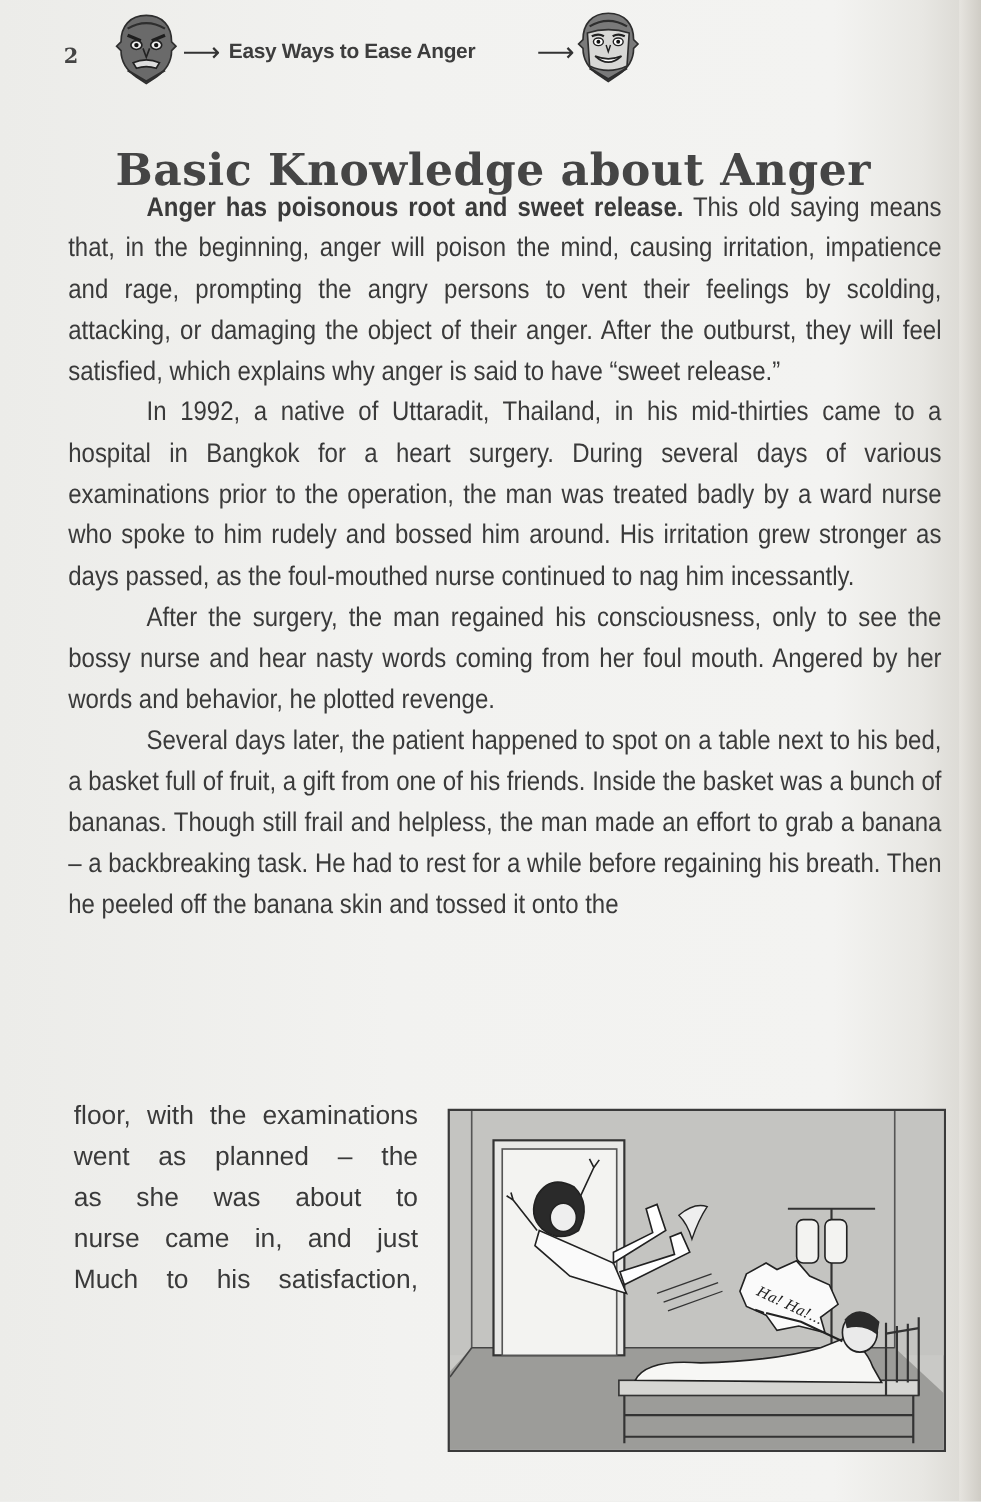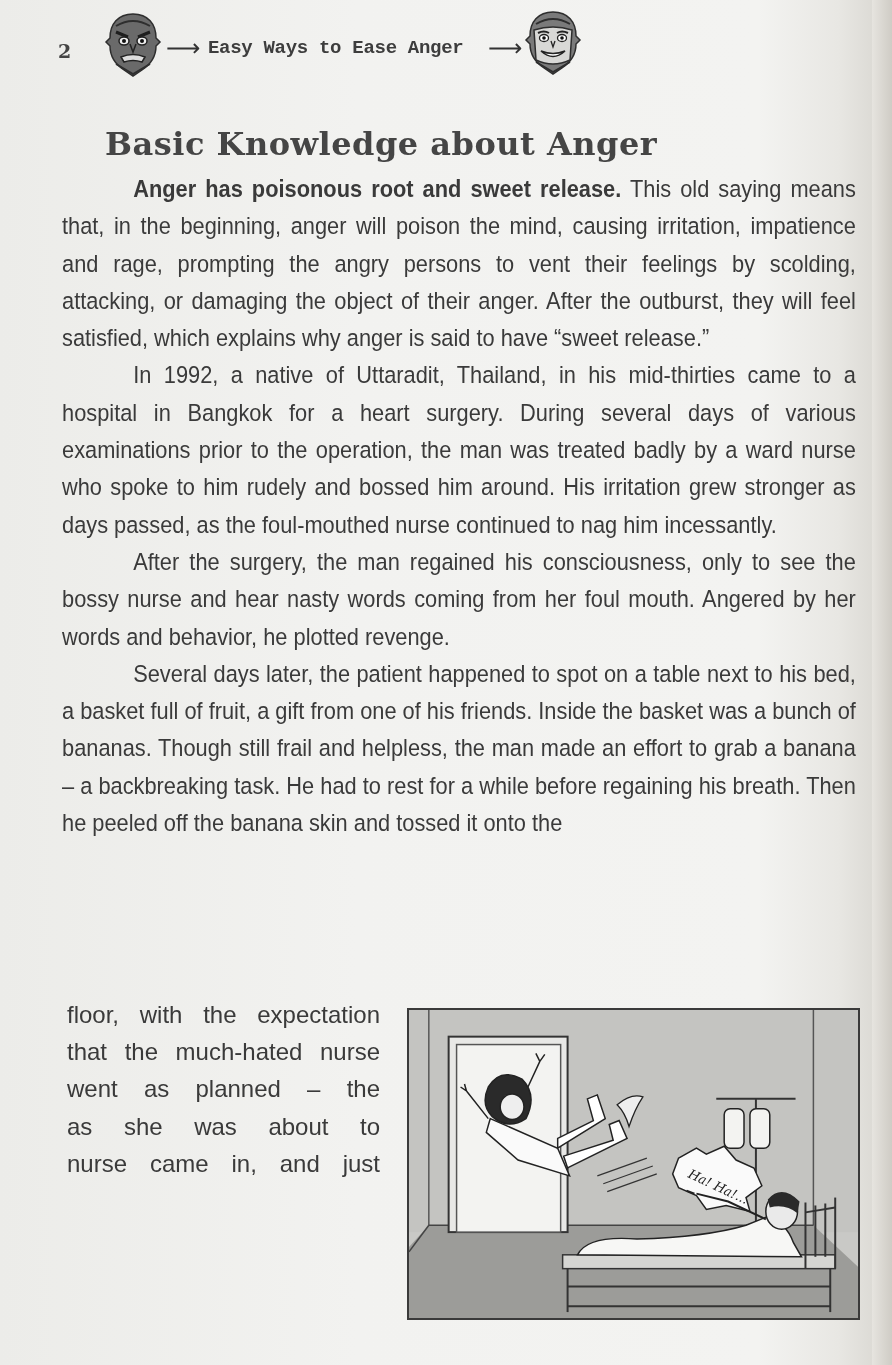--- a/index.html
+++ b/index.html
@@ -30,26 +30,26 @@
     .mask svg { width: 100%; height: 100%; }
     .mask-left { left: 104px; top: 12px; }
     .mask-right { left: 524px; top: 10px; }
     .arrow {
       position: absolute; top: 36px; font-size: 24px; color: #333; line-height: 1;
     }
     .arrow-1 { left: 166px; }
     .arrow-2 { left: 488px; }
     .running-title {
       position: absolute; left: 208px; top: 37px;
-      font-family: Liberation Mono, monospace; font-weight: bold; font-size: 19px; color: #3d3d3d;
+      font-family: Liberation Sans, sans-serif; font-weight: bold; font-size: 19px; color: #3d3d3d;
       letter-spacing: -0.3px;
     }
     .chapter-title {
       position: absolute; left: 105px; top: 104px; width: 700px;
-      font-family: "DejaVu Serif", serif; font-weight: bold; font-size: 32px; color: #454545;
+      font-family: "DejaVu Serif", serif; font-weight: bold; font-size: 40px; color: #454545;
       letter-spacing: 0.5px; white-space: nowrap;
     }
     
     .text {
       position: absolute; left: 62px; top: 170px; width: 794px;
       font-family: "Liberation Sans", sans-serif; font-size: 24.5px; line-height: 37.3px;
       color: #3a3a3a; text-align: justify;
       transform: scaleX(0.89); transform-origin: left top;
     }
     .text-inner { width: 892px; }
@@ -118,25 +118,25 @@
   <div class="text">
     <div class="text-inner">
       <p class="para"><b>Anger has poisonous root and sweet release.</b><span> This old saying means that, in the beginning, anger will poison the mind, causing irritation, impatience and rage, prompting the angry persons to vent their feelings by scolding, attacking, or damaging the object of their anger. After the outburst, they will feel satisfied, which explains why anger is said to have “sweet release.”</span></p>
       <p class="para">In 1992, a native of Uttaradit, Thailand, in his mid-thirties came to a hospital in Bangkok for a heart surgery. During several days of various examinations prior to the operation, the man was treated badly by a ward nurse who spoke to him rudely and bossed him around. His irritation grew stronger as days passed, as the foul-mouthed nurse continued to nag him incessantly.</p>
       <p class="para">After the surgery, the man regained his consciousness, only to see the bossy nurse and hear nasty words coming from her foul mouth. Angered by her words and behavior, he plotted revenge.</p>
       <p class="para">Several days later, the patient happened to spot on a table next to his bed, a basket full of fruit, a gift from one of his friends. Inside the basket was a bunch of bananas. Though still frail and helpless, the man made an effort to grab a banana – a backbreaking task. He had to rest for a while before regaining his breath. Then he peeled off the banana skin and tossed it onto the</p>
     </div>
   </div>
 
   <div class="wrap-text">
-    <span class="line">floor, with the expectation</span>
-    <span class="line">that the much-hated nurse</span>
+    <span class="line">floor, with the examinations</span>
     <span class="line">went as planned – the</span>
     <span class="line">as she was about to</span>
     <span class="line">nurse came in, and just</span>
+    <span class="line">Much to his satisfaction,</span>
   </div>
 
   <div class="illus">
     <svg viewBox="0 0 453 312" preserveAspectRatio="none">
 
       <rect x="0" y="0" width="453" height="225" fill="#c4c4c1"></rect>
 
       <line x1="20" y1="0" x2="20" y2="240" stroke="#555" stroke-width="1.5"></line>
       <line x1="408" y1="0" x2="408" y2="230" stroke="#555" stroke-width="1.5"></line>
 

